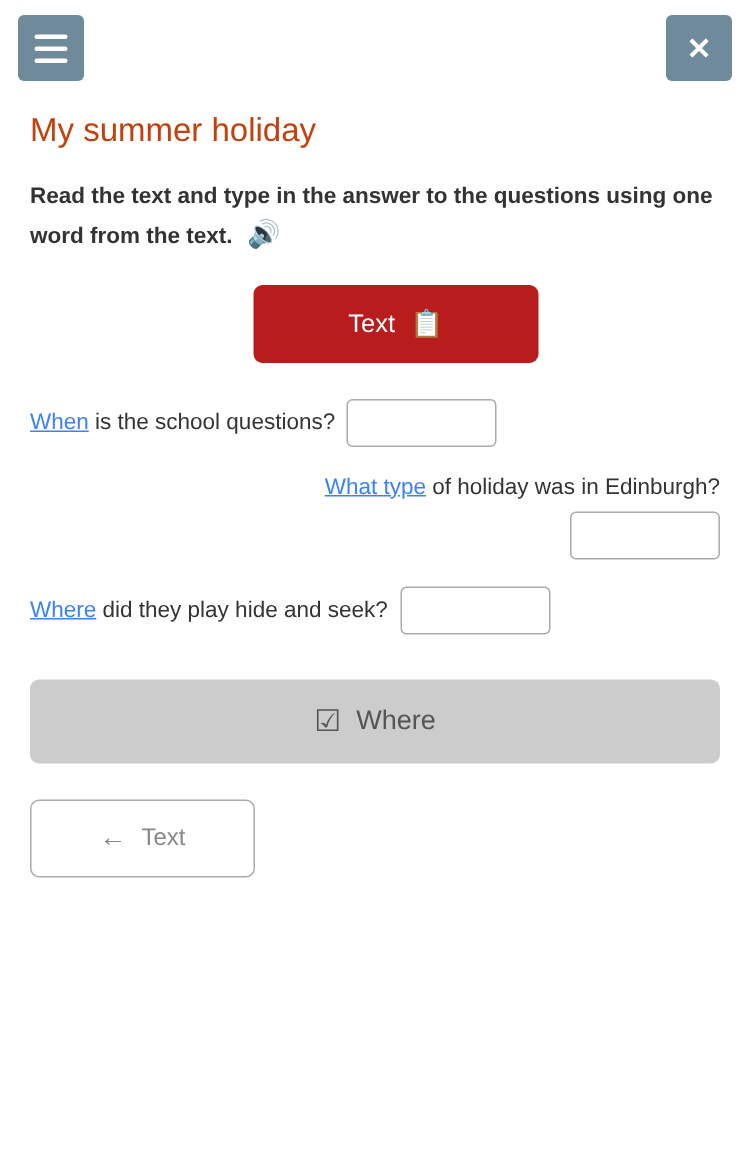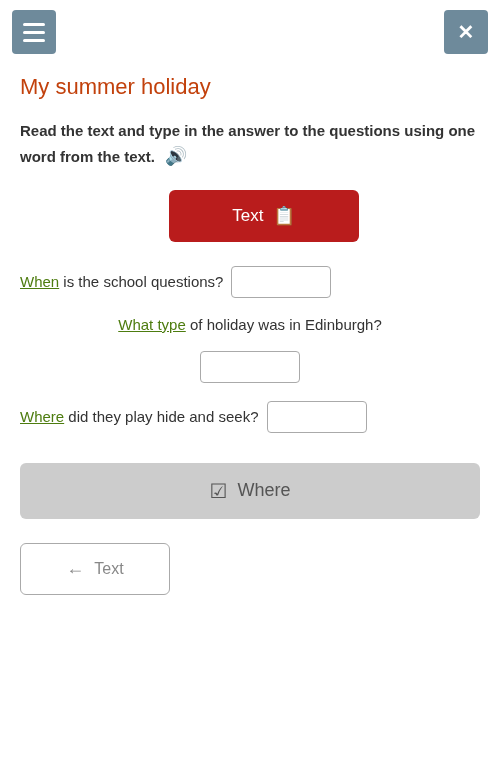--- a/index.html
+++ b/index.html
@@ -133,40 +133,40 @@
       gap: 8px;
     }
 
     .question-text {
       font-size: 15px;
       color: #333;
     }
 
     .question-text .keyword {
       text-decoration: underline;
-      color: #4d7c0f;
+      color: #3b82f6;
     }
 
     .answer-input {
       border: 1.5px solid #aaa;
       border-radius: 4px;
       height: 32px;
       width: 100px;
       padding: 0 6px;
       font-size: 15px;
       outline: none;
     }
 
     
     .question-row-wrap {
       display: flex;
       flex-direction: column;
-      align-items: center;
+      align-items: flex-end;
       margin-bottom: 18px;
-      gap: 18px;
+      gap: 8px;
     }
 
     .question-row-wrap .question-text {
       font-size: 15px;
     }
 
     
     .check-btn-container {
       margin-bottom: 24px;
     }

